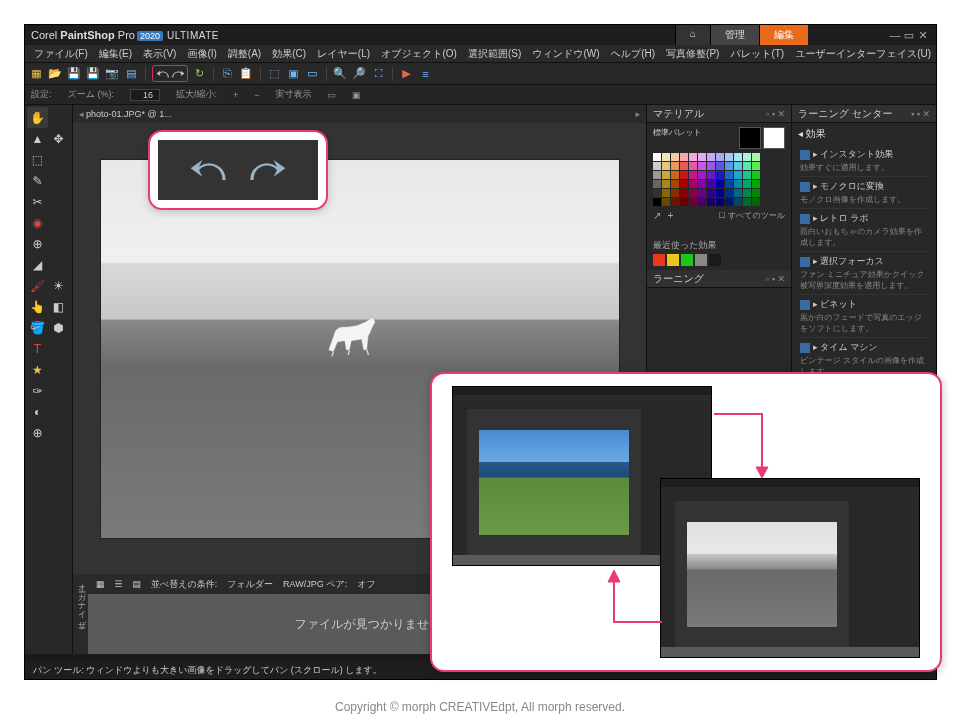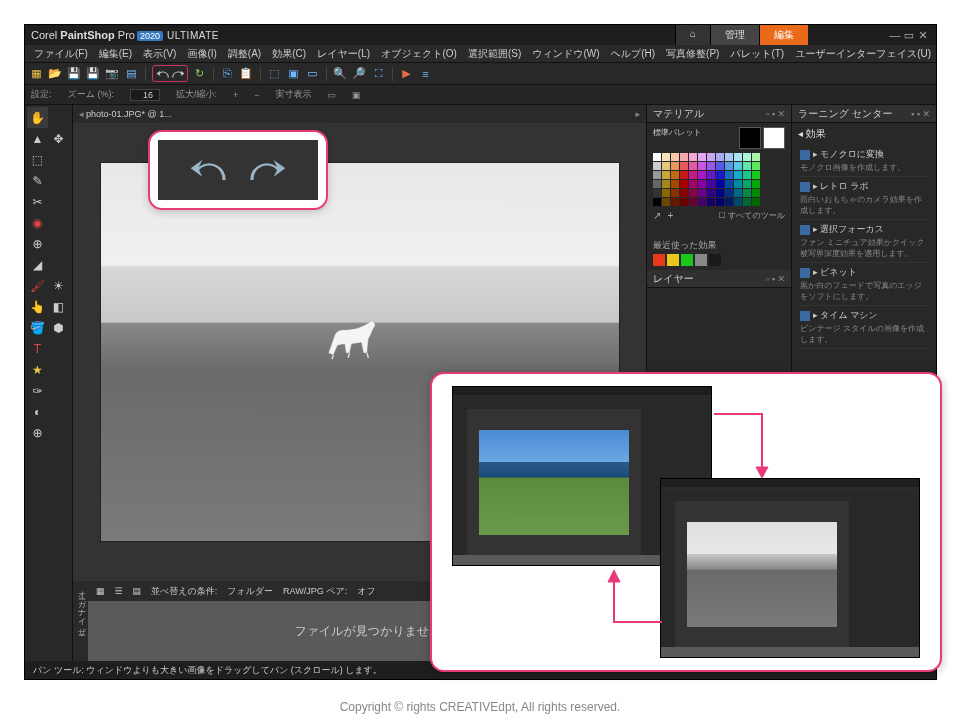--- a/index.html
+++ b/index.html
@@ -58,21 +58,21 @@
 .learn .lh { font-size: 10px; margin-bottom: 4px; color: #ddd; }
 .learn .item { padding: 3px 2px; border-bottom: 1px solid #333; }
 .learn .item .t2 { color: #ccc; font-size: 9px; }
 .learn .item .d2 { color: #888; font-size: 8px; margin-top: 1px; }
 .learn .cico { display: inline-block; width: 10px; height: 10px; background: #3a6aa0; margin-right: 3px; vertical-align: middle; }
 .bottom { height: 80px; background: #5a5a5a; display: flex; flex-direction: column; }
 .bottom .tb { height: 20px; background: #2a2a2a; display: flex; align-items: center; padding: 0 8px; gap: 10px; font-size: 9px; color: #ccc; }
 .bottom .body { flex: 1; display: flex; align-items: center; justify-content: center; font-size: 12px; color: #ccc; padding-left: 14px; }
 .orglabel { writing-mode: vertical-rl; font-size: 8px; color: #aaa; padding: 4px 2px; background: #2a2a2a; }
 .bottom .wrap { display: flex; height: 100%; }
-.statusbar { height: 18px; background: #1e1e1e; color: #ccc; font-size: 9px; display: flex; align-items: center; padding: 0 8px; }
+.statusbar { height: 18px; background: #1e1e1e; color: #ccc; font-size: 9px; display: flex; align-items: center; padding: 0 8px; margin-top: 7px; }
 .zoom-callout { position: absolute; left: 148px; top: 130px; width: 180px; height: 80px; background: #fff; border: 2px solid #e83a7a; border-radius: 14px; box-shadow: 0 2px 8px rgba(0,0,0,0.2); padding: 8px; }
 .zoom-callout .inner { width: 100%; height: 100%; background: #333; display: flex; align-items: center; justify-content: center; gap: 18px; }
 .zoom-callout .inner svg { width: 40px; height: 30px; }
 .compare { position: absolute; left: 430px; top: 372px; width: 512px; height: 300px; background: #fff; border: 2px solid #e83a7a; border-radius: 14px; box-shadow: 0 2px 10px rgba(0,0,0,0.25); }
 .thumb { position: absolute; width: 260px; height: 180px; background: #1a1a1a; border: 1px solid #000; }
 .thumb .tbar { height: 8px; background: #1e1e1e; }
 .thumb .tmenu { height: 6px; background: #2a2a2a; }
 .thumb .ttool { height: 8px; background: #282828; }
 .thumb .tbody { display: flex; height: calc(100% - 32px); }
 .thumb .tcanvas { flex: 1; display: flex; align-items: center; justify-content: center; background: #333; }
@@ -342,32 +342,36 @@
               <div class="sw" id="recent">
                   <div style="background: rgb(232, 58, 26);"></div>
                   <div style="background: rgb(232, 200, 26);"></div>
                   <div style="background: rgb(26, 200, 26);"></div>
                   <div style="background: rgb(136, 136, 136);"></div>
                   <div style="background: rgb(26, 26, 26);"></div>
                 </div>
             </div>
           </div>
           <div class="pnlhead">
-              <span>レイヤー</span>
+              <span>ラーニング</span>
               <span class="x">▫ ▪ ✕</span>
             </div>
         </div>
         <div style="flex:1;display:flex;flex-direction:column">
           <div class="pnlhead">
               <span>ラーニング センター</span>
               <span class="x">▪ ▪ ✕</span>
             </div>
           <div class="learn">
             <div class="lh">◂ <span>効果</span></div>
             <div id="learn-items">
+                <div class="item">
+                  <div class="t2"><span class="cico"></span>▸ インスタント効果</div>
+                  <div class="d2">効果すぐに適用します。</div>
+                </div>
                 <div class="item">
                   <div class="t2"><span class="cico"></span>▸ モノクロに変換</div>
                   <div class="d2">モノクロ画像を作成します。</div>
                 </div>
                 <div class="item">
                   <div class="t2"><span class="cico"></span>▸ レトロ ラボ</div>
                   <div class="d2">面白いおもちゃのカメラ効果を作成します。</div>
                 </div>
                 <div class="item">
                   <div class="t2"><span class="cico"></span>▸ 選択フォーカス</div>
@@ -432,13 +436,13 @@
   <svg class="arrow-conn" style="left:280px;top:38px" width="60" height="80">
     <path d="M2 2 L50 2 L50 60" stroke-width="2" fill="none"></path>
       <path d="M44 55 L50 66 L56 55 Z"></path>
   </svg>
   <svg class="arrow-conn" style="left:170px;top:190px" width="70" height="70">
     <path d="M60 58 L12 58 L12 12" stroke-width="2" fill="none"></path>
       <path d="M6 18 L12 6 L18 18 Z"></path>
   </svg>
 </div>
 
-<div class="copyright">Copyright © rights CREATIVEdpt, All rights reserved.</div>
+<div class="copyright">Copyright © morph CREATIVEdpt, All morph reserved.</div>
 
 </body></html>

